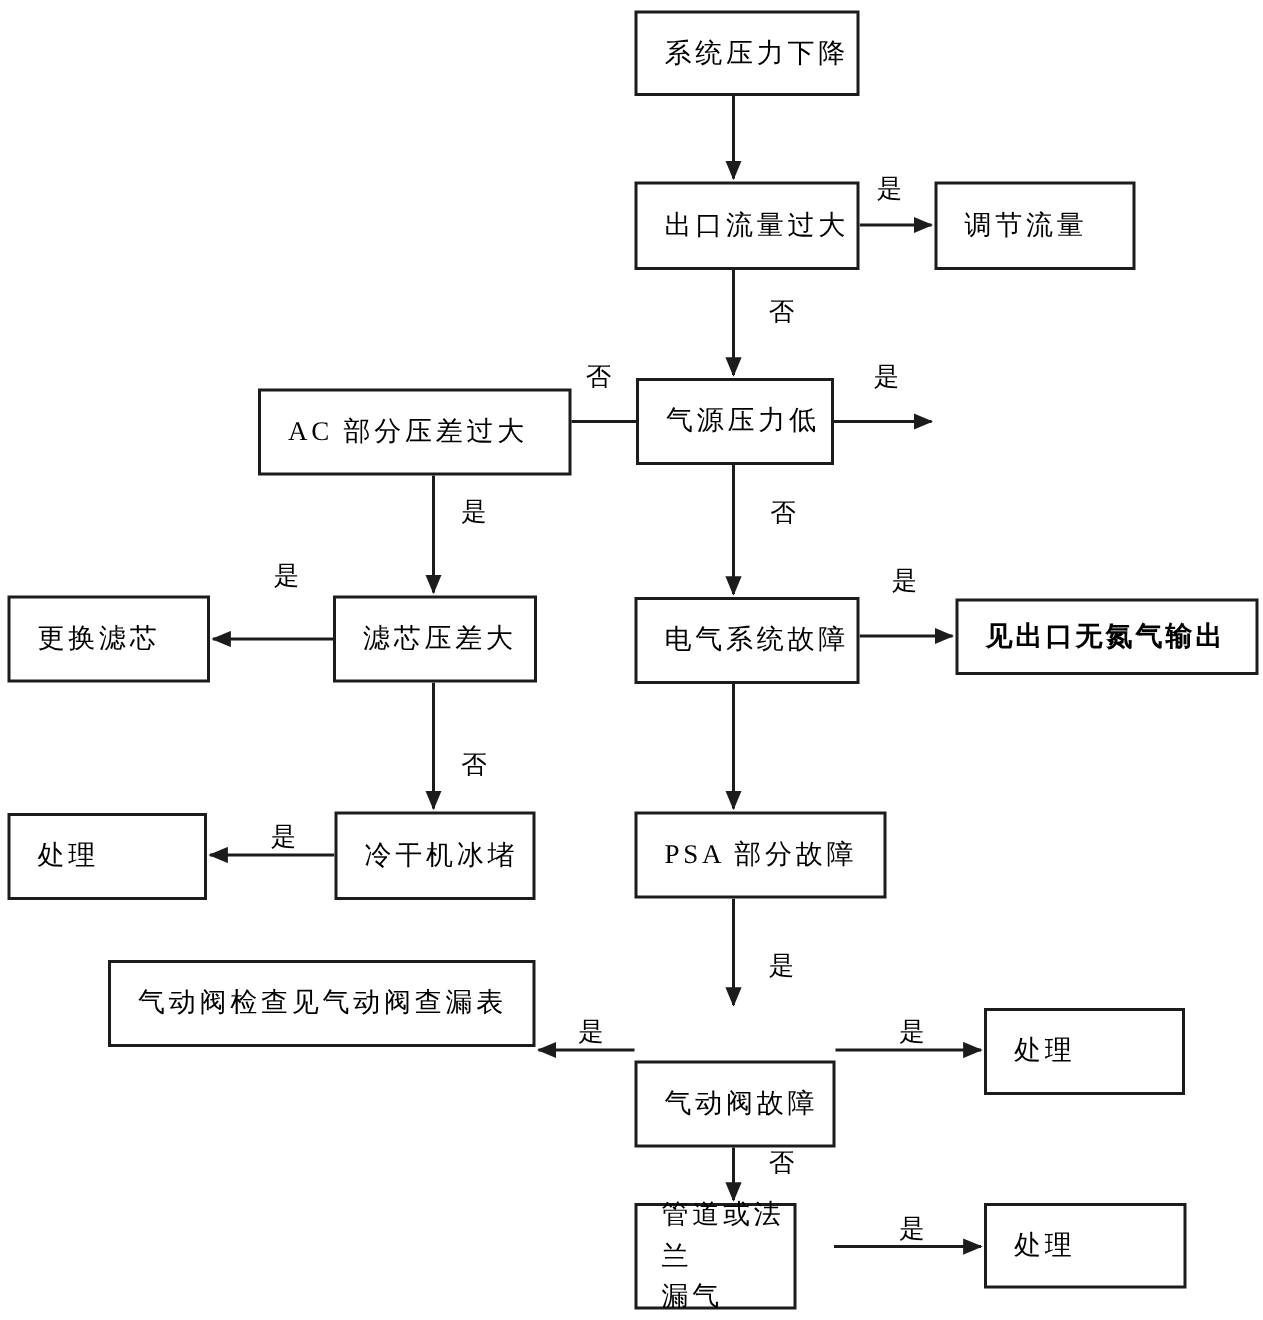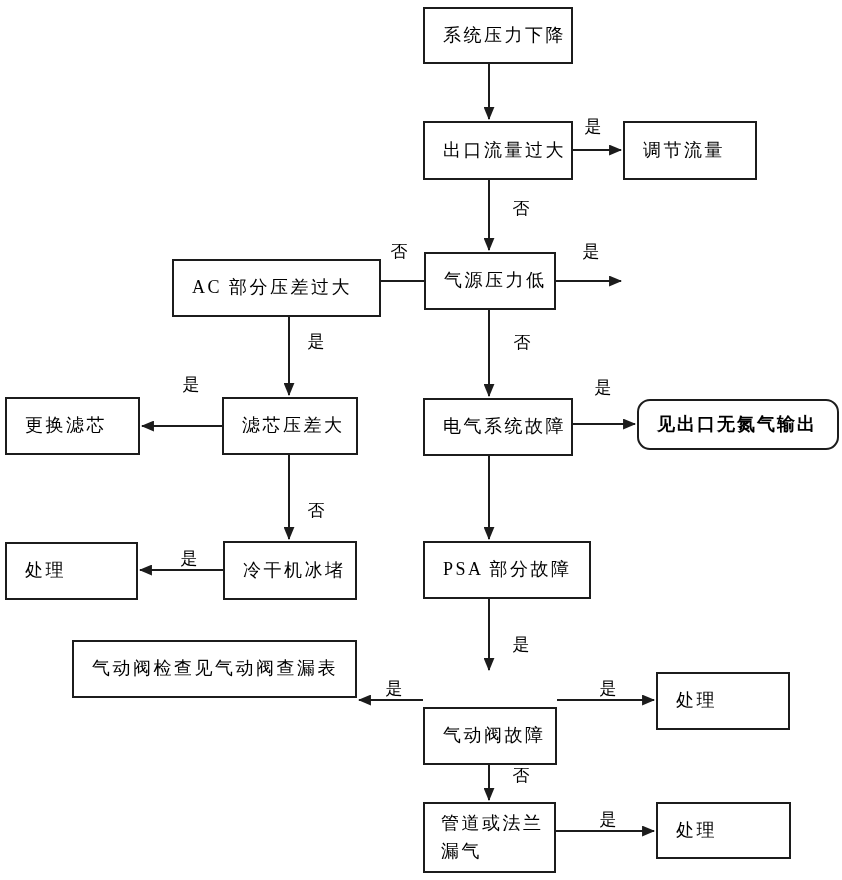--- a/index.html
+++ b/index.html
@@ -73,28 +73,28 @@
   </svg>
 
 <div class="node" style="left: 423px; top: 7px; width: 150px; height: 57px;">系统压力下降</div>
     <div class="node" style="left: 423px; top: 121px; width: 150px; height: 59px;">出口流量过大</div>
     <div class="node" style="left: 623px; top: 121px; width: 134px; height: 59px;">调节流量</div>
     <div class="node" style="left: 172px; top: 259px; width: 209px; height: 58px;">AC 部分压差过大</div>
     <div class="node" style="left: 424px; top: 252px; width: 132px; height: 58px;">气源压力低</div>
     <div class="node" style="left: 5px; top: 397px; width: 135px; height: 58px;">更换滤芯</div>
     <div class="node" style="left: 222px; top: 397px; width: 136px; height: 58px;">滤芯压差大</div>
     <div class="node" style="left: 423px; top: 398px; width: 150px; height: 58px;">电气系统故障</div>
-    <div class="node bold" style="left: 637px; top: 399px; width: 202px; height: 51px; border-radius: 13px;">见出口无氮气输出</div>
+    <div class="node bold" style="left: 637px; top: 399px; width: 202px; height: 51px;">见出口无氮气输出</div>
     <div class="node" style="left: 5px; top: 542px; width: 133px; height: 58px;">处理</div>
     <div class="node" style="left: 223px; top: 541px; width: 134px; height: 59px;">冷干机冰堵</div>
     <div class="node" style="left: 423px; top: 541px; width: 168px; height: 58px;">PSA 部分故障</div>
     <div class="node" style="left: 72px; top: 640px; width: 285px; height: 58px;">气动阀检查见气动阀查漏表</div>
     <div class="node" style="left: 423px; top: 672px; width: 134px; height: 58px; margin-top: 35px;">气动阀故障</div>
     <div class="node" style="left: 656px; top: 672px; width: 134px; height: 58px;">处理</div>
-    <div class="node" style="left: 423px; top: 802px; width: 133px; height: 71px; padding-left: 16px;">管道或法兰
+    <div class="node" style="left: 423px; top: 802px; width: 108px; height: 71px; padding-left: 16px;">管道或法兰
 漏气</div>
     <div class="node" style="left: 656px; top: 802px; width: 135px; height: 57px;">处理</div>
     <div class="edge-label" style="left: 593px; top: 126px;">是</div>
     <div class="edge-label" style="left: 521px; top: 208px;">否</div>
     <div class="edge-label" style="left: 591px; top: 251px;">是</div>
     <div class="edge-label" style="left: 399px; top: 251px;">否</div>
     <div class="edge-label" style="left: 522px; top: 342px;">否</div>
     <div class="edge-label" style="left: 316px; top: 341px;">是</div>
     <div class="edge-label" style="left: 191px; top: 384px;">是</div>
     <div class="edge-label" style="left: 316px; top: 510px;">否</div>

